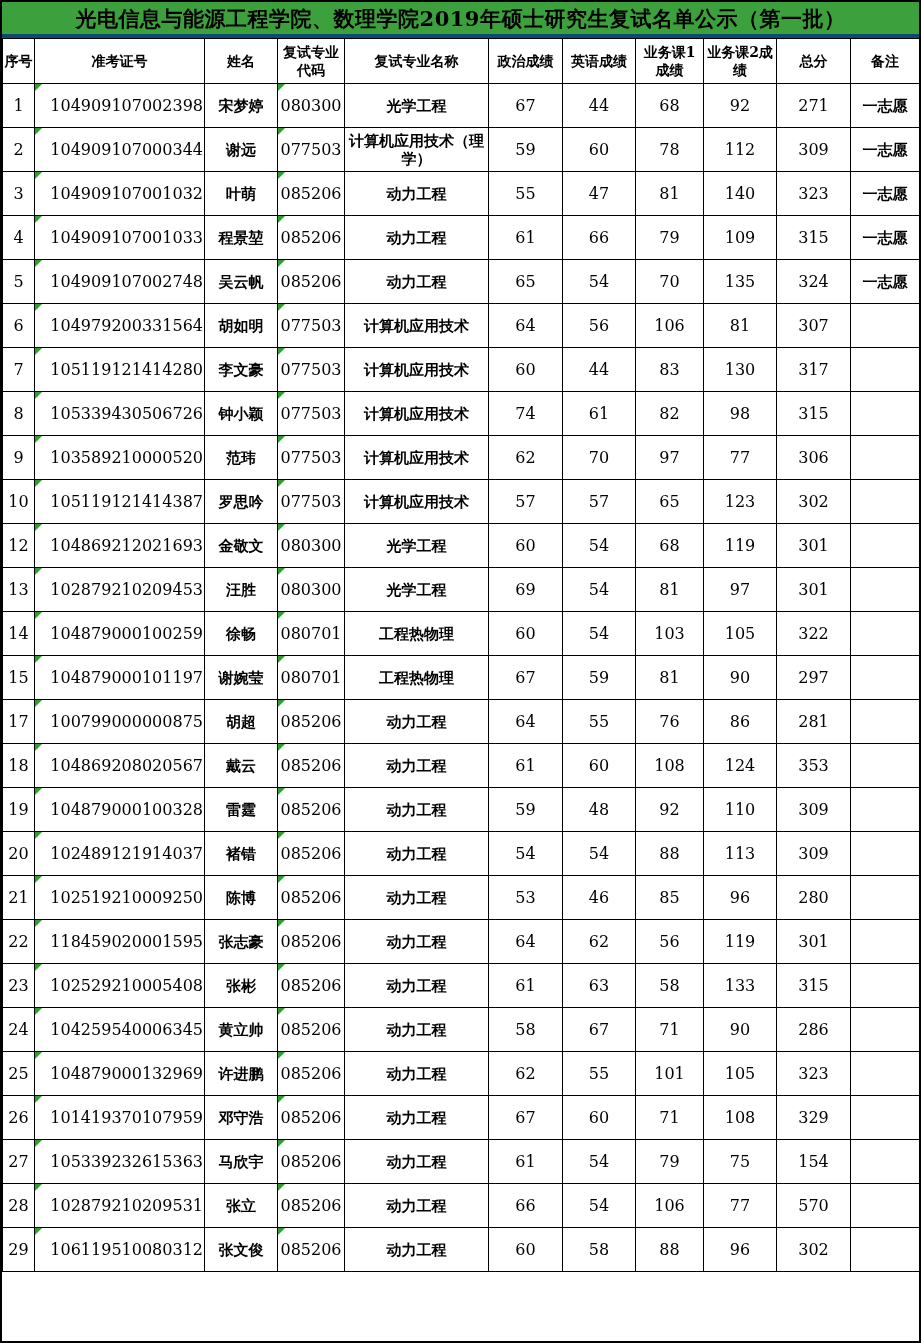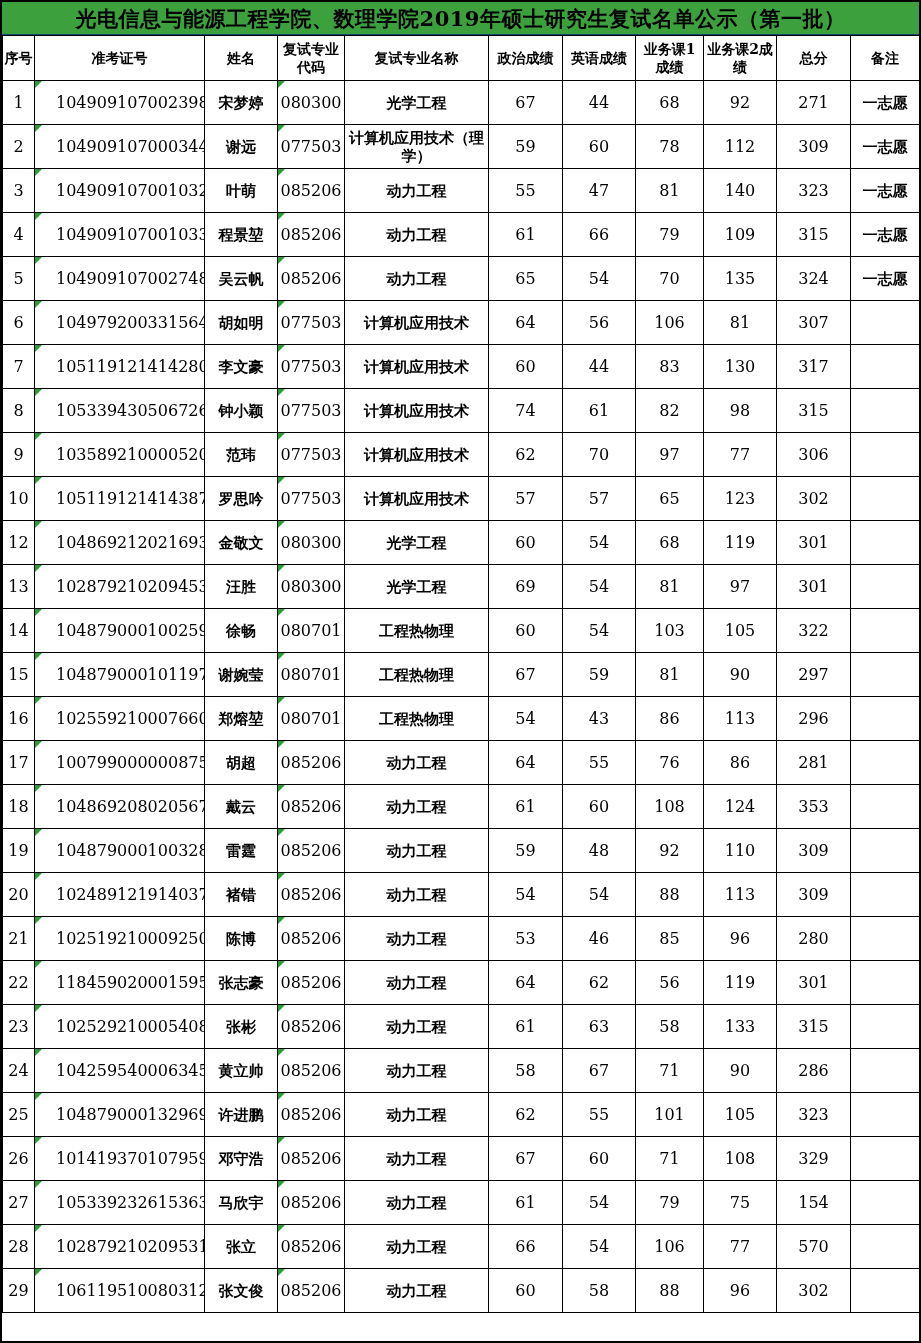--- a/index.html
+++ b/index.html
@@ -1,24 +1,24 @@
 <!DOCTYPE html>
 <html style="--tri-color: #2f9e31;"><head>
 <meta charset="utf-8">
 <style>
   html,body{margin:0;padding:0;background:#ffffff;}
   body{width:921px;font-family:"DejaVu Serif","Liberation Serif",serif;color:#000;}
   .sheet{width:917px;height:1339px;border:2px solid #000;background:#fff;}
   .title-bar{height:32px;line-height:33px;text-align:center;font-size:21px;font-weight:bold;
-             border-bottom:1px solid #0c4a6e;letter-spacing:0.5px;white-space:nowrap;overflow:hidden;}
+             border-bottom:4px solid #0c4a6e;letter-spacing:0.5px;white-space:nowrap;overflow:hidden;}
   table{border-collapse:collapse;table-layout:fixed;width:100%;}
   th,td{border:1px solid #000;overflow:hidden;}
   thead th{height:44px;font-size:14px;font-weight:bold;text-align:center;line-height:1.3;padding:0 1px;}
   tbody td{height:41px;font-size:16px;text-align:center;font-weight:normal;}
-  td.c-exam{text-align:left;padding-left:21px;font-size:16px;}
+  td.c-exam{text-align:right;padding-left:3px;font-size:16px;}
   td.c-name,td.c-major,td.c-remark{font-size:15px;font-weight:bold;line-height:1.2;}
   td.tri-cell,td.c-exam{position:relative;}
   .tri{position:absolute;top:0;left:0;width:0;height:0;
        border-top:7px solid var(--tri-color,#2f9e31);border-right:7px solid transparent;}
   
 </style>
 </head>
 <body>
 
 <div class="sheet">
@@ -229,33 +229,20 @@
           <td class="c-code tri-cell">080701<span class="tri"></span></td>
           <td class="c-major">工程热物理</td>
           <td class="c-score">67</td>
           <td class="c-score">59</td>
           <td class="c-score">81</td>
           <td class="c-score">90</td>
           <td class="c-score">297</td>
           <td class="c-remark"></td>
         </tr>
         <tr>
-          <td class="c-no">16</td>
-          <td class="c-exam">102559210007660<span class="tri"></span></td>
-          <td class="c-name">郑熔堃</td>
-          <td class="c-code tri-cell">080701<span class="tri"></span></td>
-          <td class="c-major">工程热物理</td>
-          <td class="c-score">54</td>
-          <td class="c-score">43</td>
-          <td class="c-score">86</td>
-          <td class="c-score">113</td>
-          <td class="c-score">296</td>
-          <td class="c-remark"></td>
-        </tr>
-        <tr>
           <td class="c-no">17</td>
           <td class="c-exam">100799000000875<span class="tri"></span></td>
           <td class="c-name">胡超</td>
           <td class="c-code tri-cell">085206<span class="tri"></span></td>
           <td class="c-major">动力工程</td>
           <td class="c-score">64</td>
           <td class="c-score">55</td>
           <td class="c-score">76</td>
           <td class="c-score">86</td>
           <td class="c-score">281</td>

